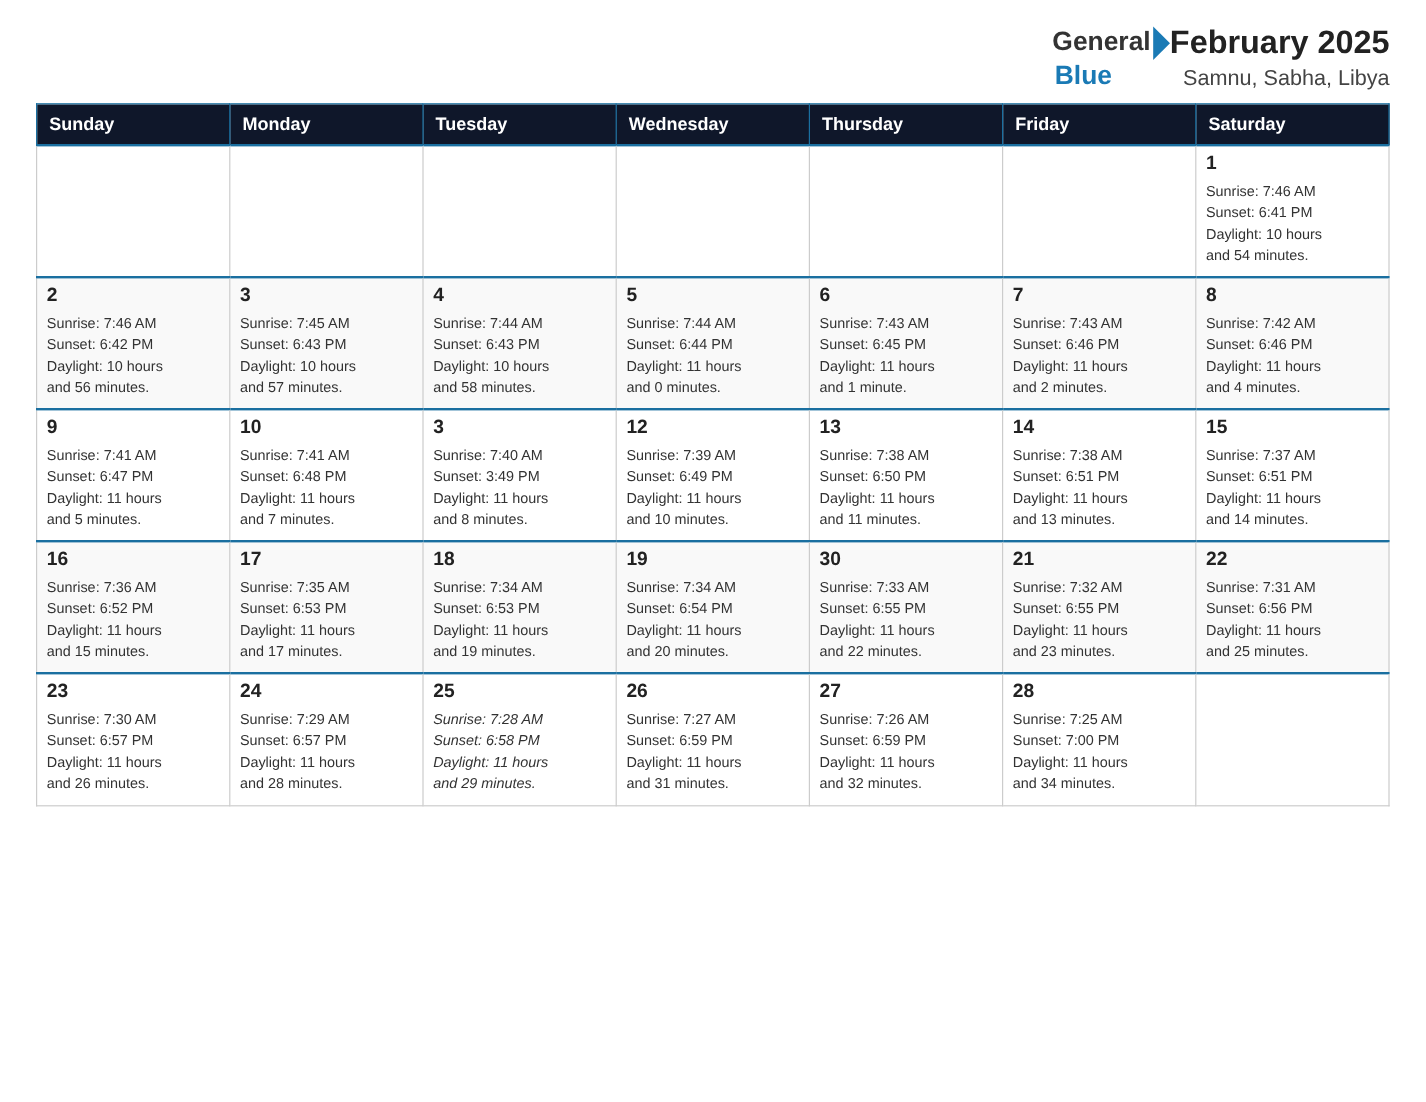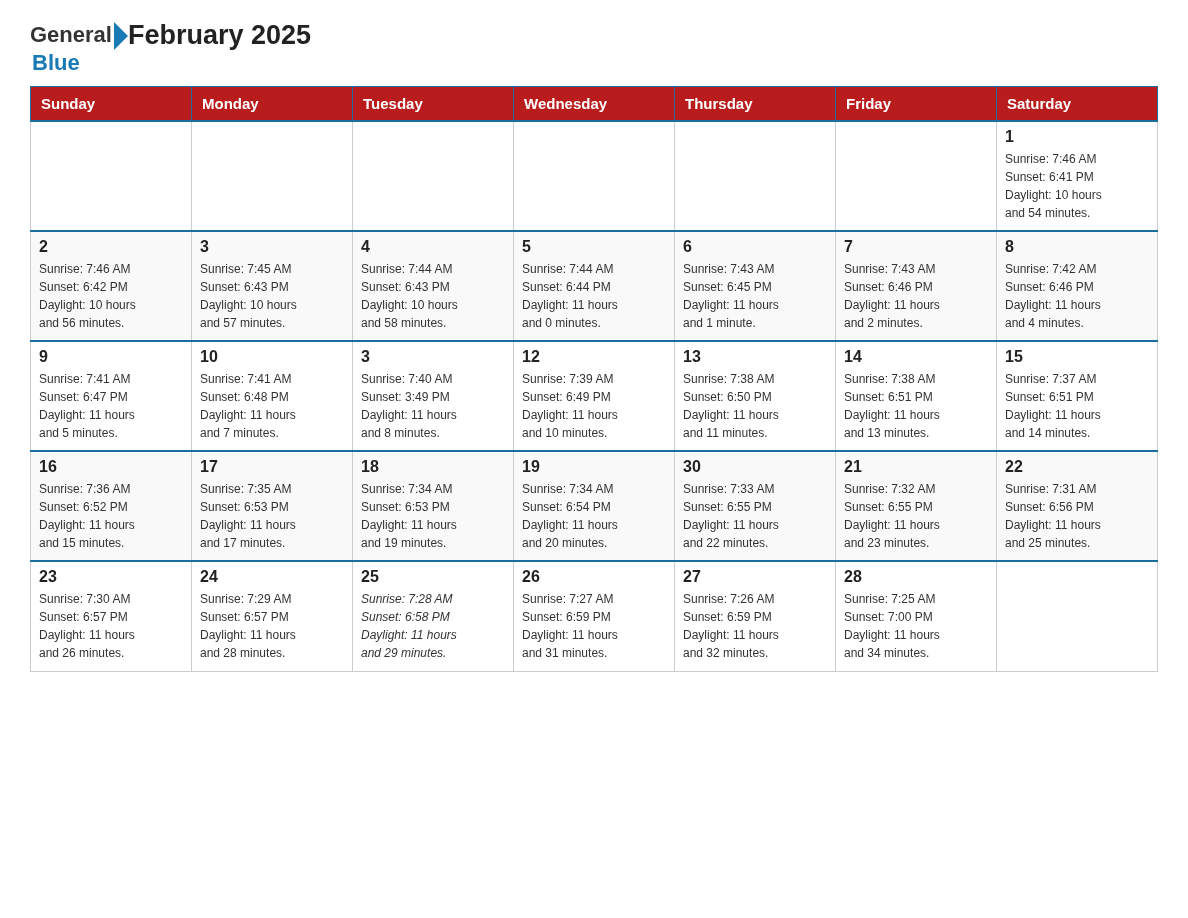--- a/index.html
+++ b/index.html
@@ -5,21 +5,21 @@
     * { box-sizing: border-box; margin: 0; padding: 0; }
     body {
       font-family: Arial, sans-serif;
       background: #fff;
       padding: 20px 30px;
       width: 1188px;
       min-height: 918px;
     }
     .header {
       display: flex;
-      justify-content: flex-start;
+      justify-content: flex-end;
       align-items: flex-start;
       margin-bottom: 10px;
     }
     .logo {
       display: flex;
       flex-direction: column;
       align-items: flex-start;
     }
     .logo-top {
       display: flex;
@@ -57,21 +57,21 @@
       font-size: 18px;
       color: #444;
       margin-top: 4px;
     }
     .calendar {
       width: 100%;
       border-collapse: collapse;
       border: 1px solid #aaa;
     }
     .calendar th {
-      background-color: #b91c1c;
+      background-color: #0f172a;
       color: #fff;
       font-size: 15px;
       padding: 8px 10px;
       text-align: left;
       border: 1px solid #1a6fa0;
     }
     .calendar td {
       vertical-align: top;
       border: 1px solid #ccc;
       padding: 6px 8px;
@@ -110,20 +110,21 @@
 <div class="header">
   <div class="logo">
     <div class="logo-top">
       <span class="logo-general">General</span>
       <div class="logo-arrow"></div>
     </div>
     <span class="logo-blue">Blue</span>
   </div>
   <div class="title-section">
     <div class="main-title">February 2025</div>
+    <div class="subtitle">Samnu, Sabha, Libya</div>
   </div>
 </div>
 
 <table class="calendar">
   <thead>
     <tr>
     <th>Sunday</th>
         <th>Monday</th>
         <th>Tuesday</th>
         <th>Wednesday</th>

